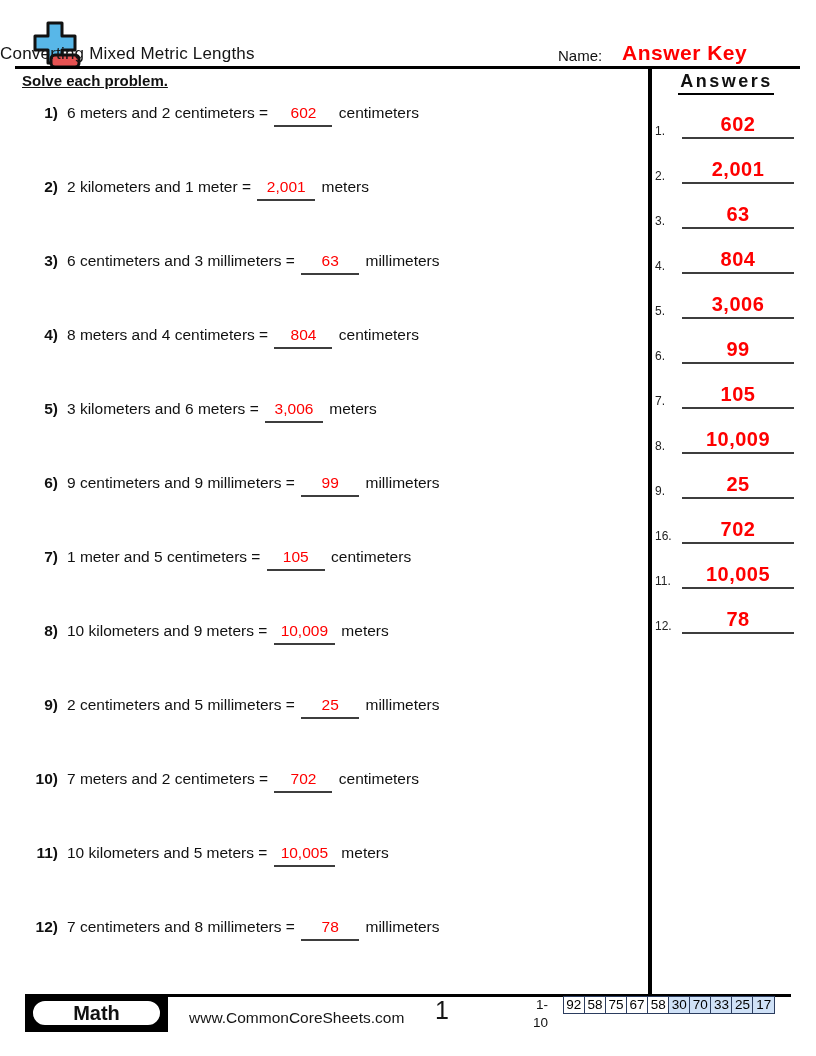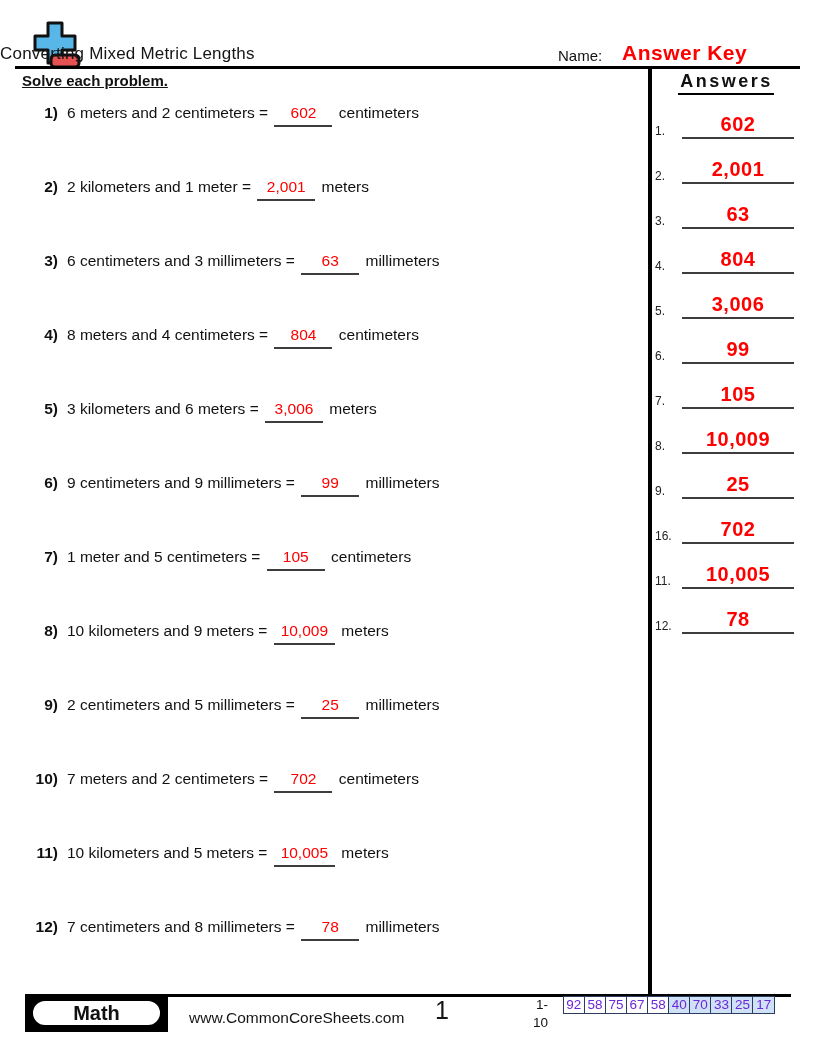--- a/index.html
+++ b/index.html
@@ -45,21 +45,21 @@
     border:2.5px solid #000;border-radius:16px;display:flex;align-items:center;justify-content:center;
     font-size:20px;font-weight:bold;}
   .website{position:absolute;left:189px;top:1009px;font-size:15.5px;color:#151515;}
   .page-number{position:absolute;left:420px;top:996px;width:44px;text-align:center;font-size:25px;color:#151515;}
   
   .score{position:absolute;left:528px;top:996px;}
   .score-row{display:flex;height:18px;margin-top:-1.5px;}
   .score-row:first-child{margin-top:0;}
   .slabel{width:36px;text-align:right;padding-right:16px;font-size:13.5px;line-height:18px;color:#111;}
   .scell{width:22.6px;height:18px;border:1.5px solid var(--tborder);margin-left:-1.5px;
-    font-size:13.5px;line-height:15px;text-align:center;background:#fff;color:#6d28d9;}
+    font-size:13.5px;line-height:15px;text-align:center;background:#fff;color:#000000;}
   .scell:first-of-type{margin-left:0;}
   .scell.hl{background:var(--thl);}
 </style>
 </head>
 <body>
 
 <svg class="logo" viewBox="0 0 54 50">
   <path d="M20 3 h14 v13 h13 v14 h-13 v13 h-14 v-13 h-13 v-14 h13 z" fill="#58b7e8" stroke="#111" stroke-width="3" stroke-linejoin="round"></path>
   <rect x="23" y="35" width="28" height="12" rx="4" fill="#e65252" stroke="#111" stroke-width="3"></rect>
 </svg>
@@ -148,19 +148,19 @@
 <div class="website">www.CommonCoreSheets.com</div>
 <div class="page-number">1</div>
 <div class="score" id="score-table">
     <div class="score-row">
       <div class="slabel">1-10</div>
       <div class="scell">92</div>
       <div class="scell">58</div>
       <div class="scell">75</div>
       <div class="scell">67</div>
       <div class="scell">58</div>
-      <div class="scell hl">40</div>
+      <div class="scell hl">30</div>
       <div class="scell hl">70</div>
       <div class="scell hl">33</div>
       <div class="scell hl">25</div>
       <div class="scell hl">17</div>
     </div>
   </div>
 
 </body></html>

